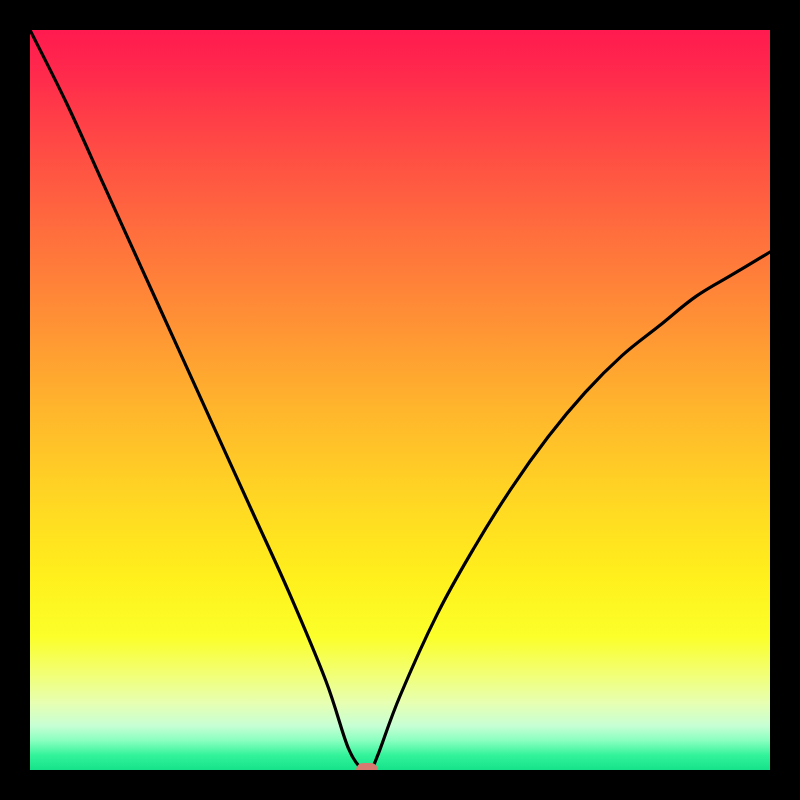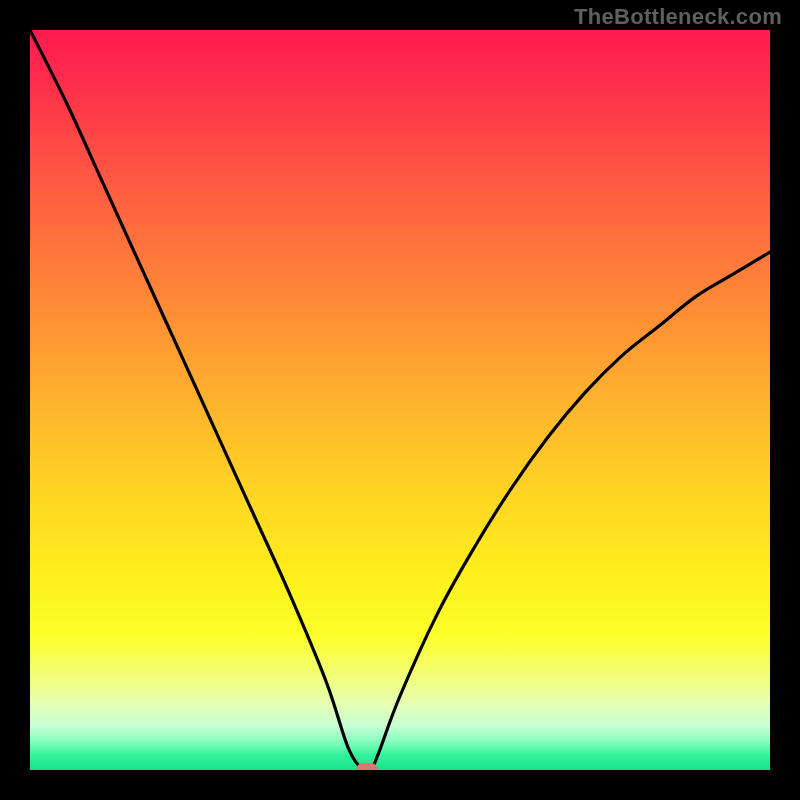--- a/index.html
+++ b/index.html
@@ -67,21 +67,20 @@
     height: 14px;
     background: #d77a6f;
     border-radius: 7px;
     transform: translate(-50%, -50%);
   }
 </style>
 </head>
 <body>
 
 <div class="frame">
-  <div class="watermark">TheBottleneck.com</div>
 
   <div class="plot-area">
     <div class="gradient"></div>
 
     <svg class="curve" viewBox="0 0 740 740" preserveAspectRatio="none">
       <path fill="none" stroke="#000" stroke-width="3.2" stroke-linecap="round" d="M 0 0 C 6.66 13.32, 23.68 46.028000000000006, 37 74 C 50.32 101.972, 60.68 126.09599999999999, 74 155.39999999999998 C 87.32 184.70399999999998, 97.68 207.49599999999995, 111 236.79999999999995 C 124.32 266.104, 134.68 288.8960000000001, 148 318.20000000000005 C 161.32 347.504, 171.68 370.296, 185 399.59999999999997 C 198.32 428.90399999999994, 208.68 451.696, 222 481 C 235.32 510.304, 245.68 531.764, 259 562.4 C 272.32 593.036, 285.344 623.2280000000001, 296 651.2 C 306.656 679.172, 311.53999999999996 701.8159999999999, 318.2 717.8 C 324.86 733.784, 329.004 736.004, 333 740 C 336.996 743.996, 337.73600000000005 742.664, 340.40000000000003 740 C 343.064 737.336, 342.472 738.5200000000001, 347.79999999999995 725.2 C 353.12799999999993 711.88, 359.344 691.308, 370 666 C 380.656 640.692, 393.68000000000006 611.24, 407.00000000000006 584.6 C 420.32000000000005 557.96, 430.68 540.644, 444 518 C 457.32 495.356, 467.68 478.78000000000003, 481 458.8 C 494.32 438.82, 504.68 424.31600000000003, 518 407 C 531.32 389.68399999999997, 541.68 377.25199999999995, 555 362.59999999999997 C 568.32 347.948, 578.68 337.58799999999997, 592 325.59999999999997 C 605.32 313.61199999999997, 615.68 306.656, 629 296 C 642.32 285.344, 652.68 275.724, 666 266.4 C 679.32 257.07599999999996, 689.68 252.19199999999998, 703 244.2 C 716.32 236.208, 733.34 225.996, 740 222"></path>
     </svg>
 
     <div class="marker" style="left: 336.7px; top: 740px; background: rgb(215, 122, 111);"></div>
   </div>

